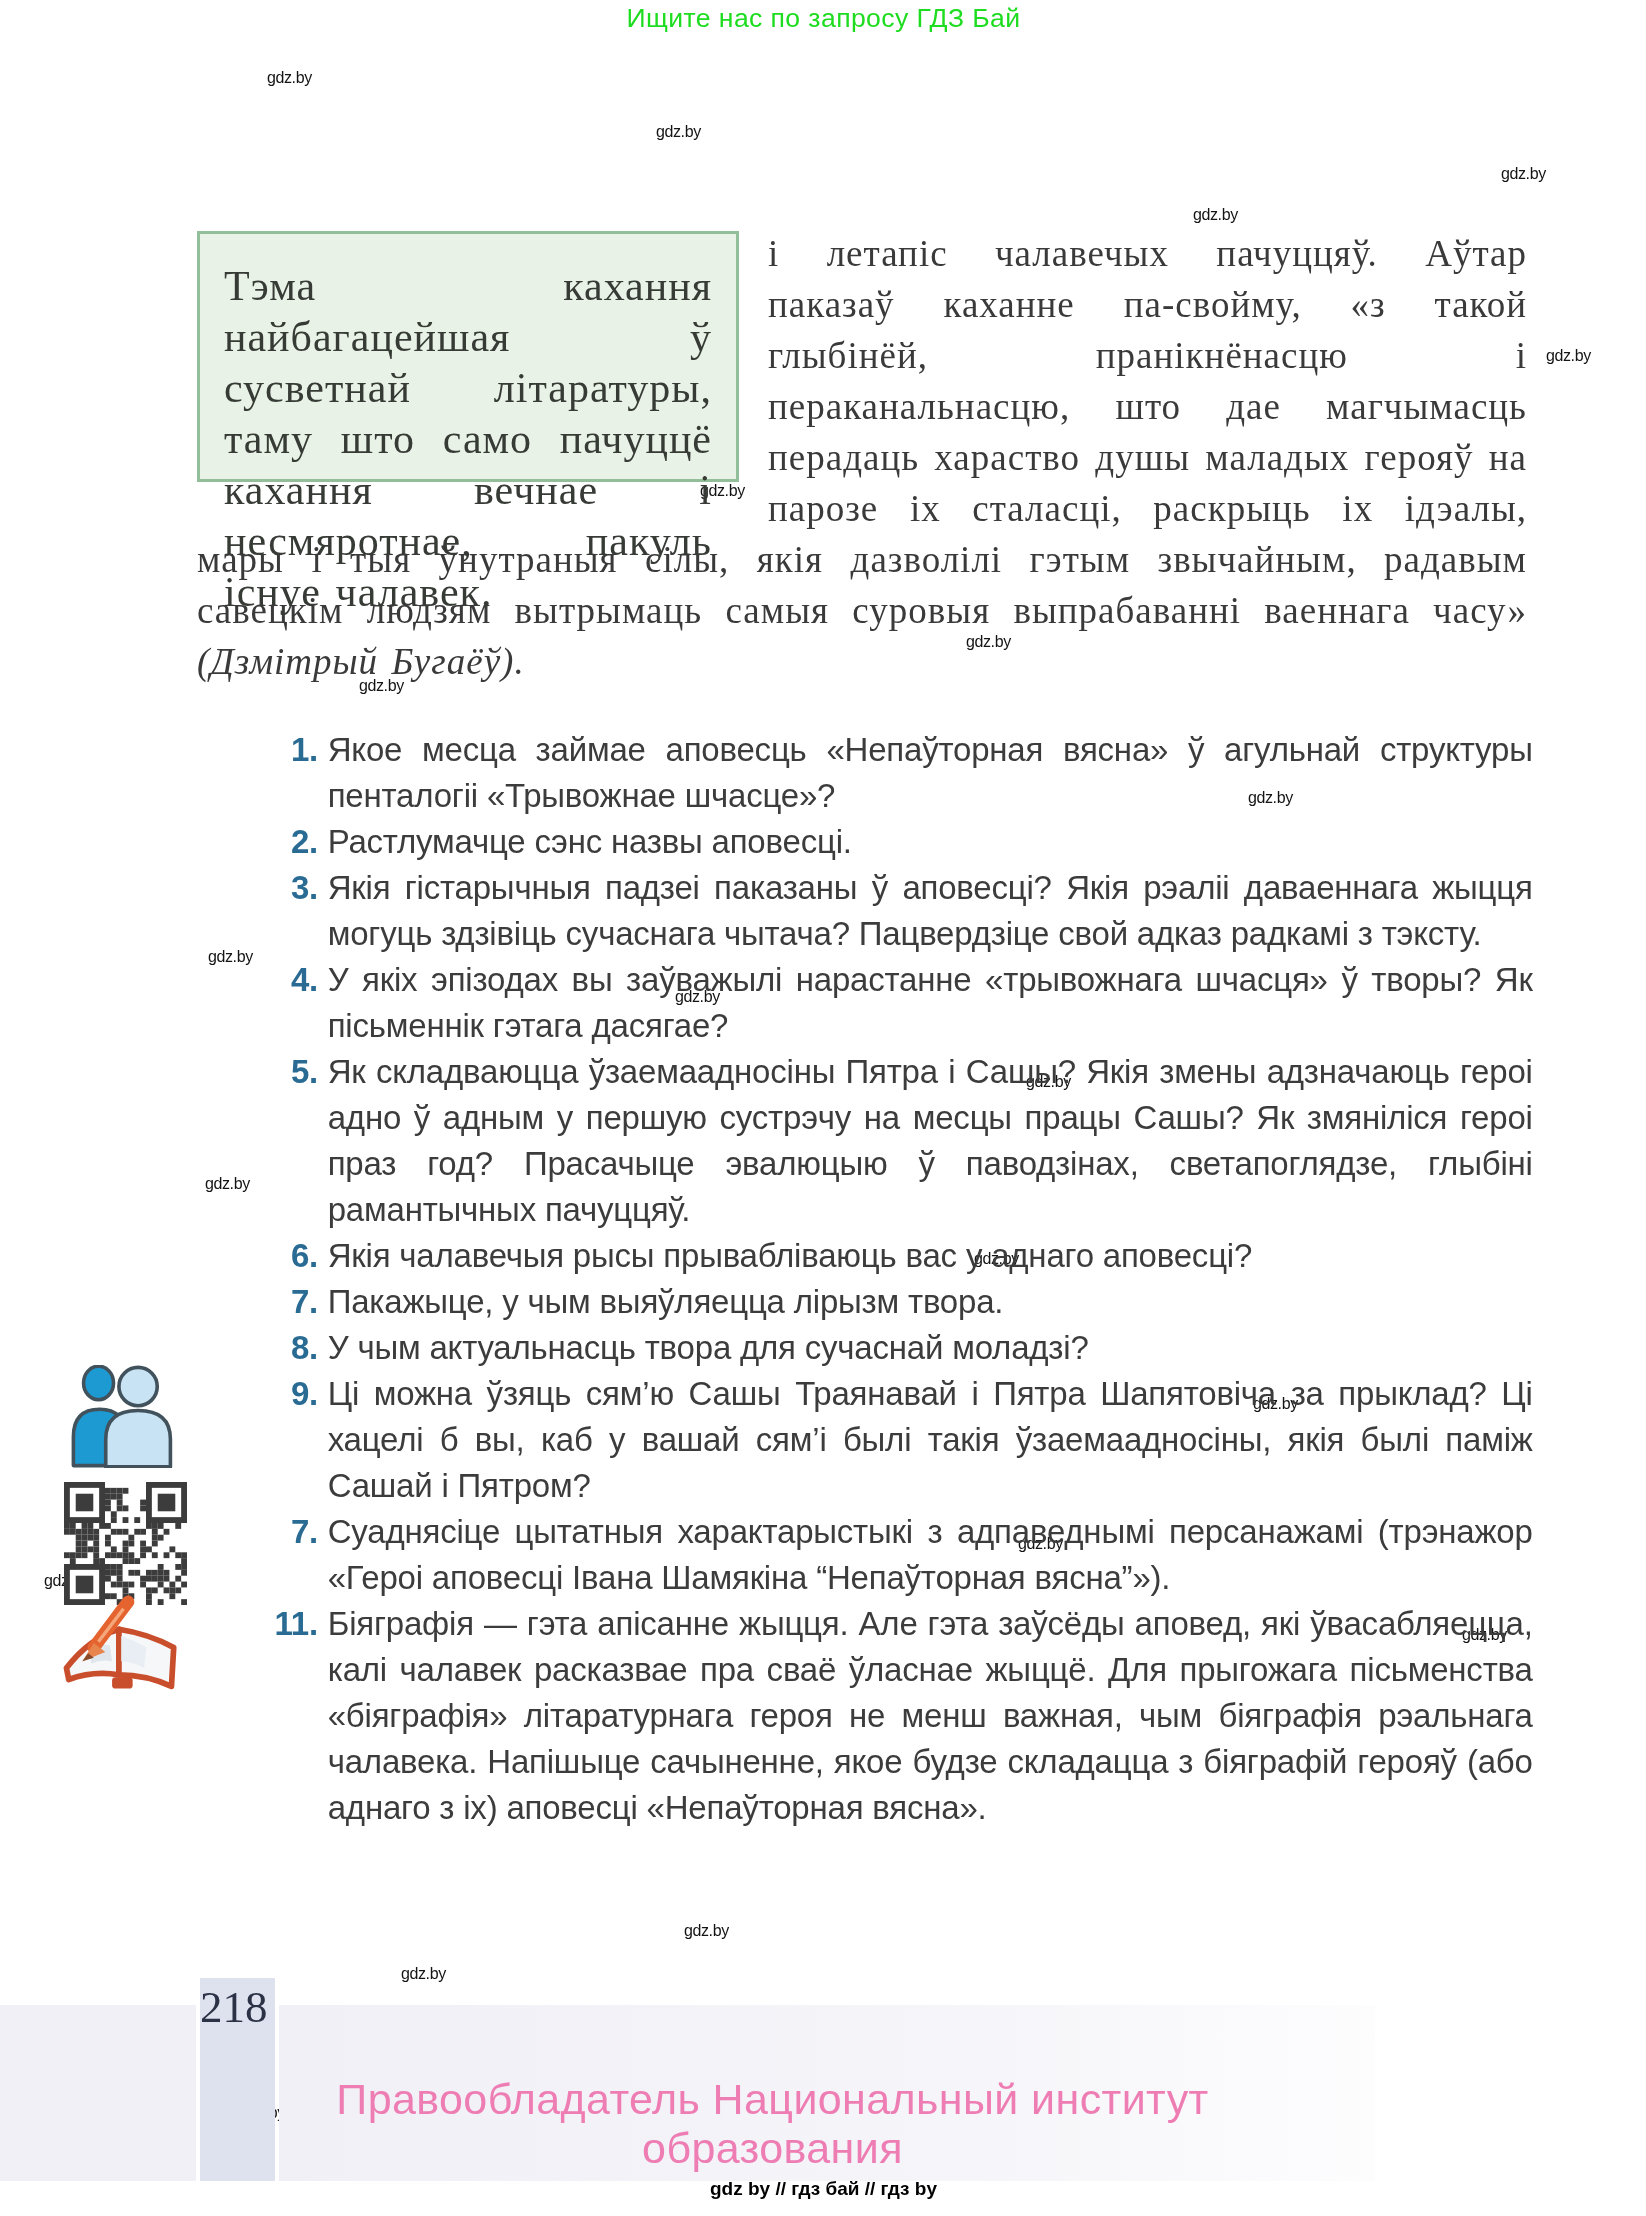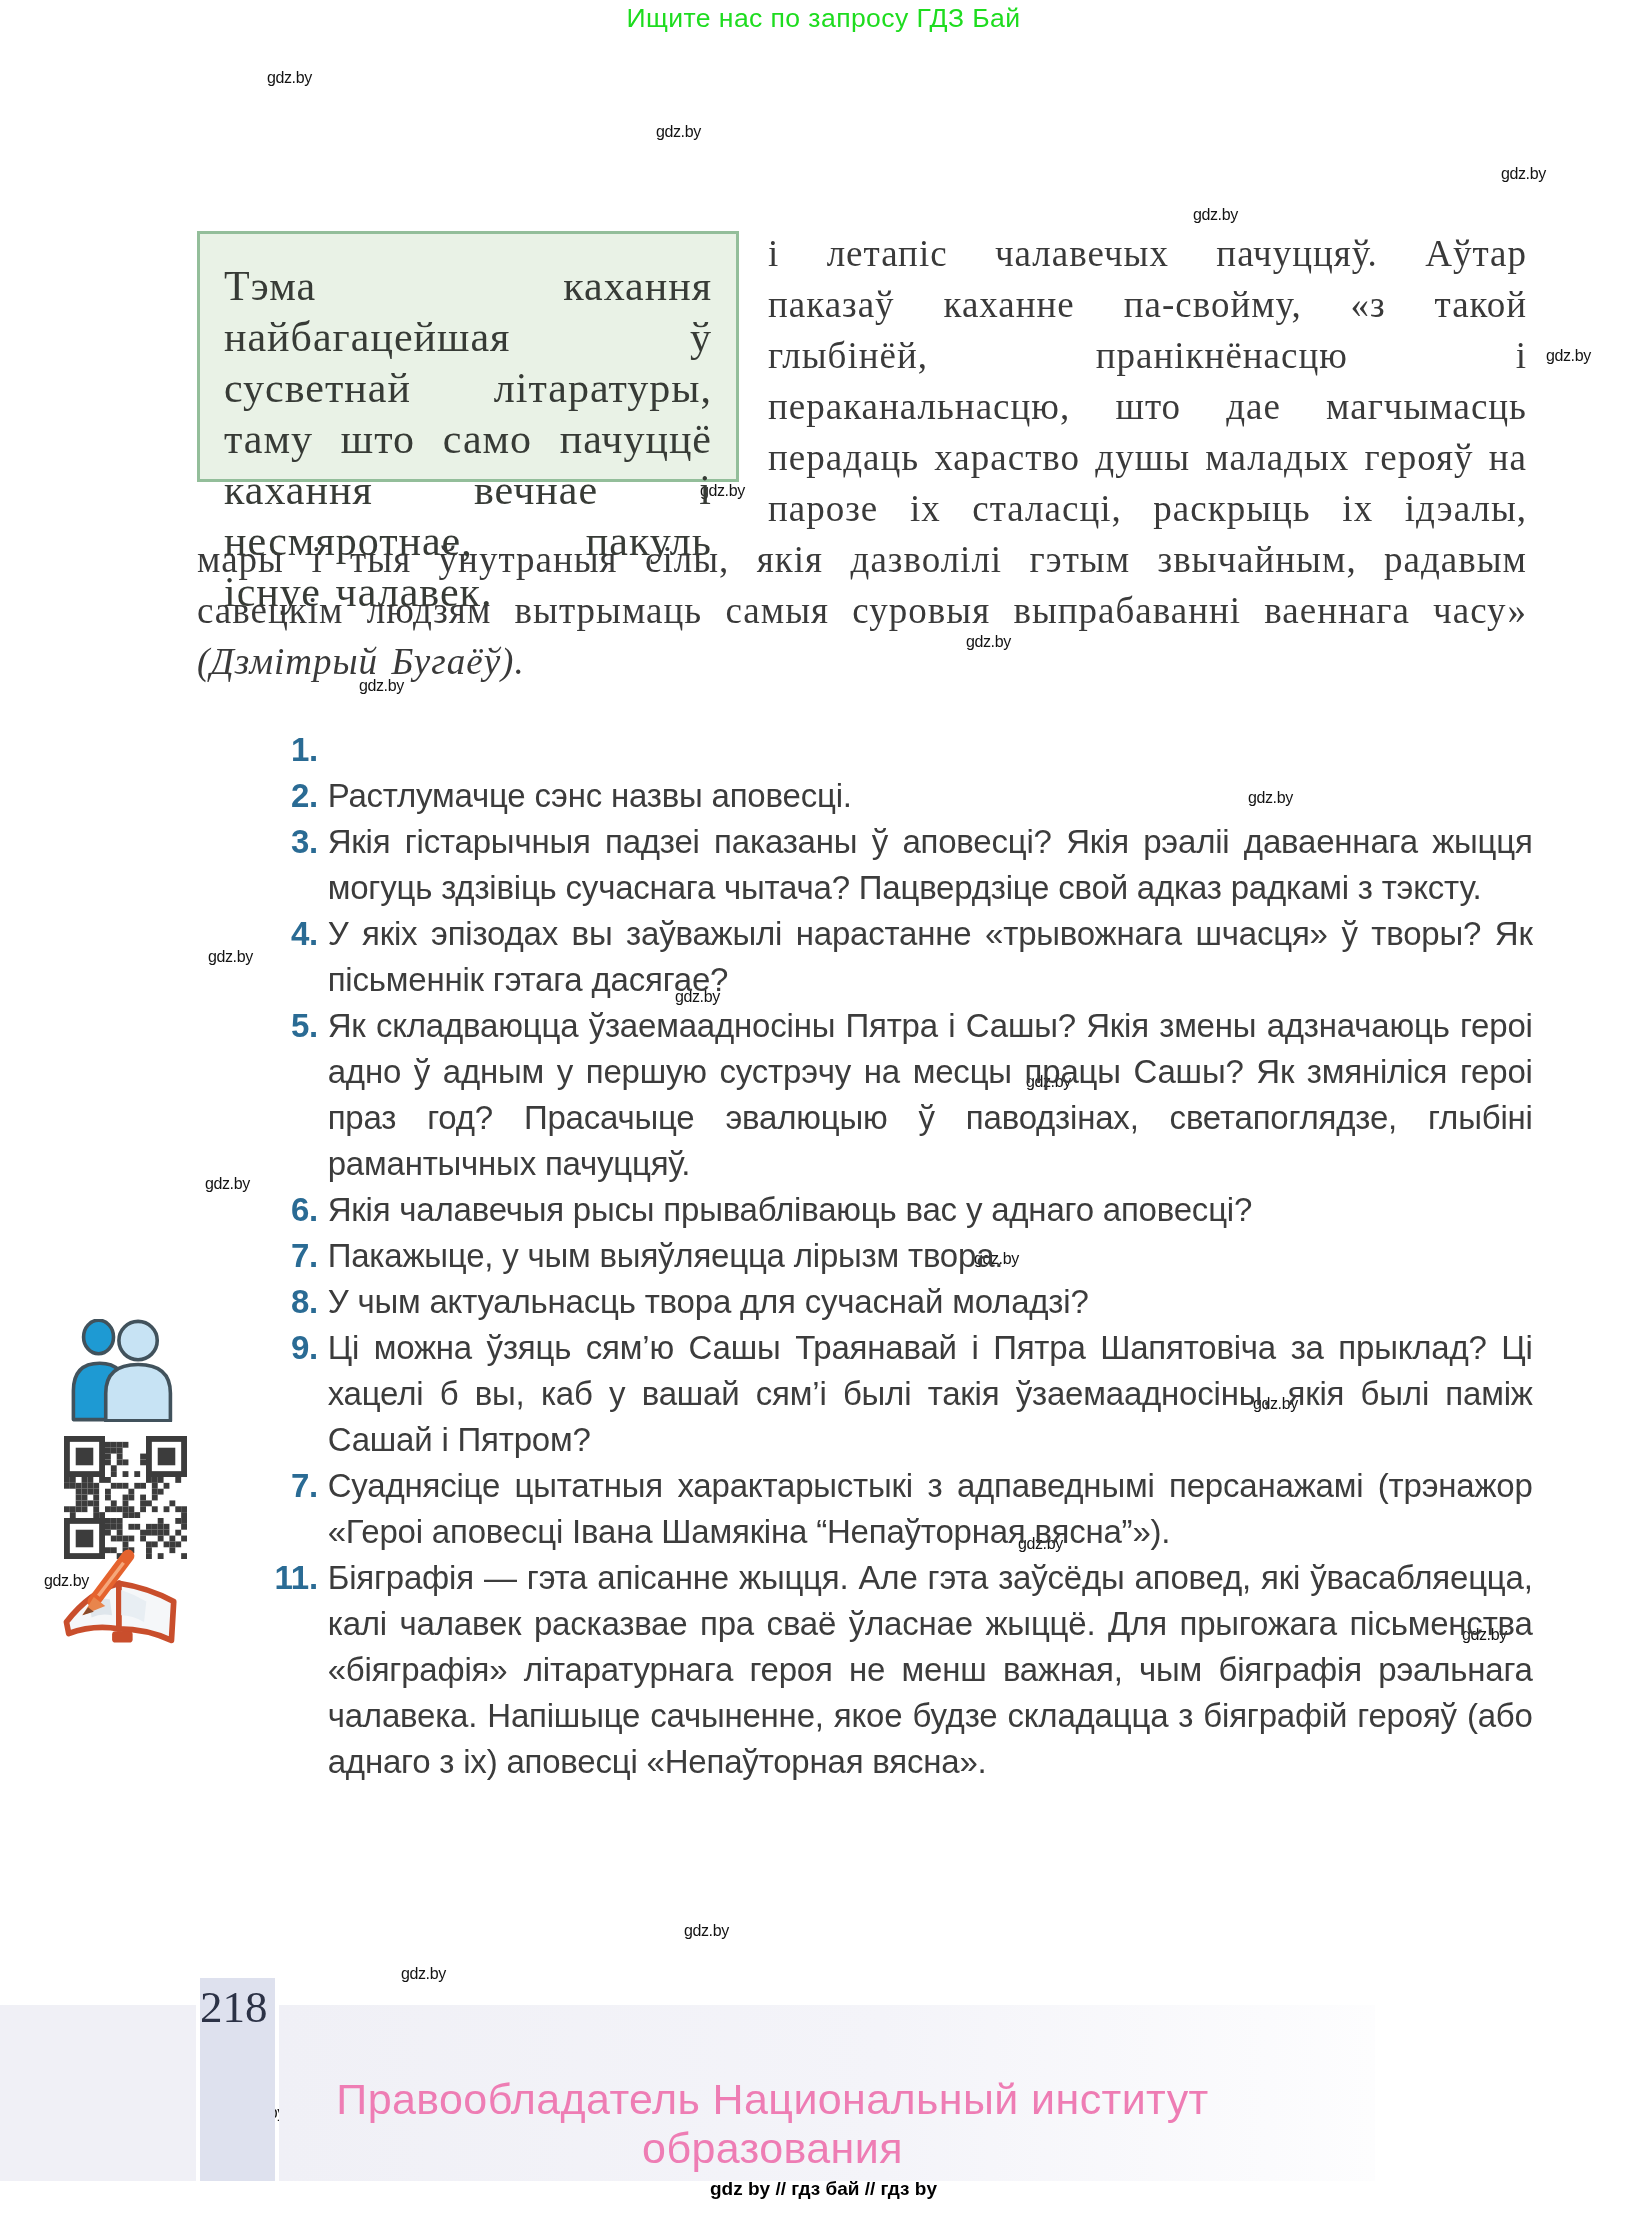--- a/index.html
+++ b/index.html
@@ -81,20 +81,21 @@
   <div class="para-wrap">
     <div class="quote-box">
       <span>Тэма кахання найбагацейшая ў сусветнай літаратуры, таму што само пачуццё кахання вечнае і несмяротнае, пакуль існуе чалавек.</span>
     </div>
     <span>і летапіс чалавечых пачуццяў. Аўтар паказаў каханне па-свойму, «з такой глыбінёй, пранікнёнасцю і пераканальнасцю, што дае магчымасць перадаць хараство душы маладых герояў на парозе іх сталасці, раскрыць іх ідэалы, мары і тыя ўнутраныя сілы, якія дазволілі гэтым звычайным, радавым савецкім людзям вытрымаць самыя суровыя выпрабаванні ваеннага часу» </span><span class="attribution">(Дзмітрый Бугаёў).</span>
   </div>
 
   <div id="questions" class="questions">
       <div class="q">
         <div class="q-num">1.</div>
+        <div class="q-text">Якое месца займае аповесць «Непаўторная вясна» ў агульнай структуры пенталогіі «Трывожнае шчасце»?</div>
       </div>
       <div class="q">
         <div class="q-num">2.</div>
         <div class="q-text">Растлумачце сэнс назвы аповесці.</div>
       </div>
       <div class="q">
         <div class="q-num">3.</div>
         <div class="q-text">Якія гістарычныя падзеі паказаны ў аповесці? Якія рэаліі даваеннага жыцця могуць здзівіць сучаснага чытача? Пацвердзіце свой адказ радкамі з тэксту.</div>
       </div>
       <div class="q">

